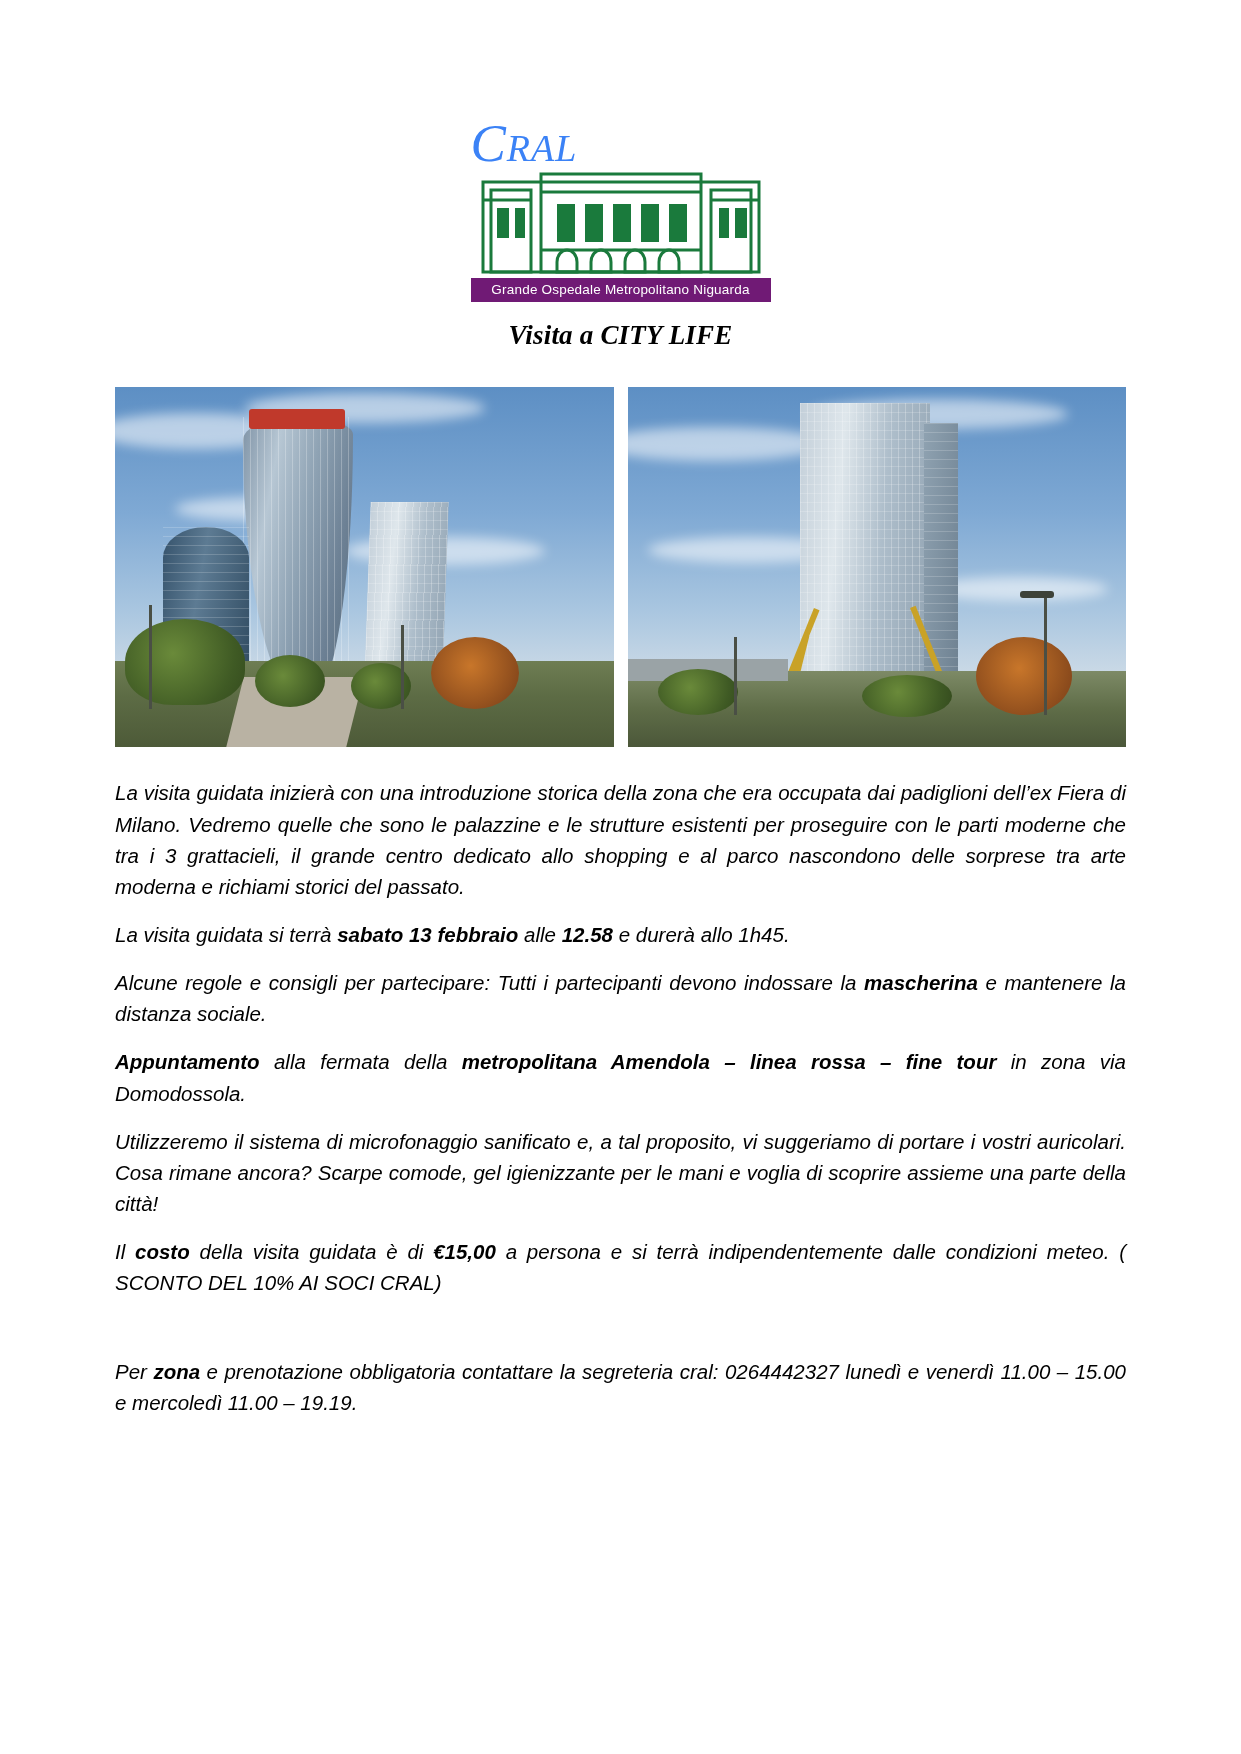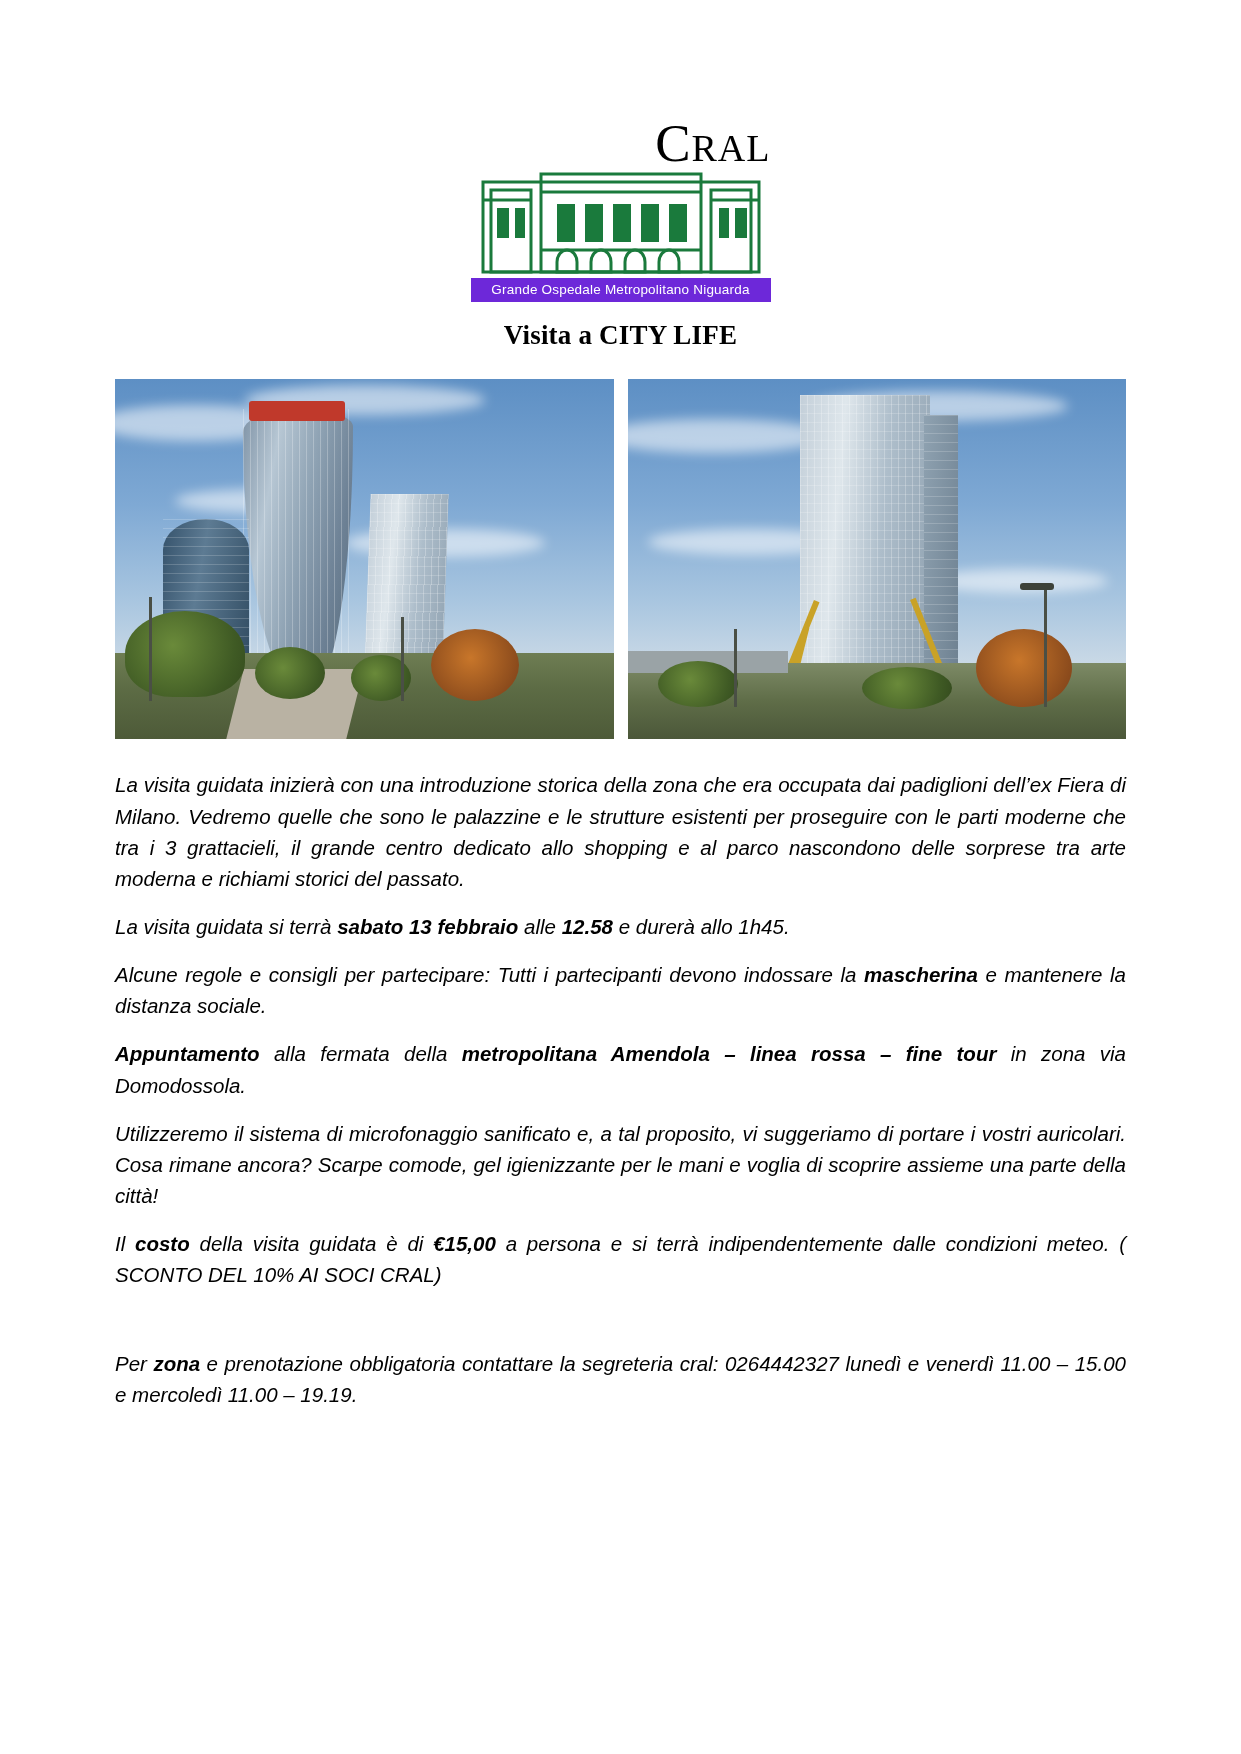--- a/index.html
+++ b/index.html
@@ -28,55 +28,57 @@
     display: flex;
     justify-content: center;
     align-items: flex-start;
     margin-bottom: 18px;
   }
   .logo {
     width: 300px;
     position: relative;
   }
   .logo-word {
-    text-align: right;
+    text-align: left;
     font-family: "Liberation Serif", serif;
     font-size: 53px;
     letter-spacing: 1px;
-    color: #000000;
+    color: #3b82f6;
     line-height: 0.95;
     font-weight: 400;
+    font-style: italic;
   }
   .logo-word .small {
     font-size: 38px;
   }
   .logo-building {
     margin-top: -4px;
     height: 112px;
     position: relative;
   }
   .logo-caption {
     margin-top: 2px;
-    background: #6d28d9;
+    background: #701a75;
     color: #ffffff;
     text-align: center;
     font-size: 13.5px;
     padding: 4px 0 5px 0;
     letter-spacing: 0.2px;
     font-family: "Liberation Sans", sans-serif;
   }
 
   
   .doc-title {
     text-align: center;
     font-family: "Liberation Serif", serif;
     font-weight: bold;
     font-size: 27px;
-    margin: 6px 0 28px 0;
+    margin: 6px 0 36px 0;
     letter-spacing: 0.2px;
+    font-style: italic;
   }
 
   
   .photos {
     display: flex;
     gap: 14px;
     margin-bottom: 30px;
   }
   .photo {
     flex: 1 1 0;

